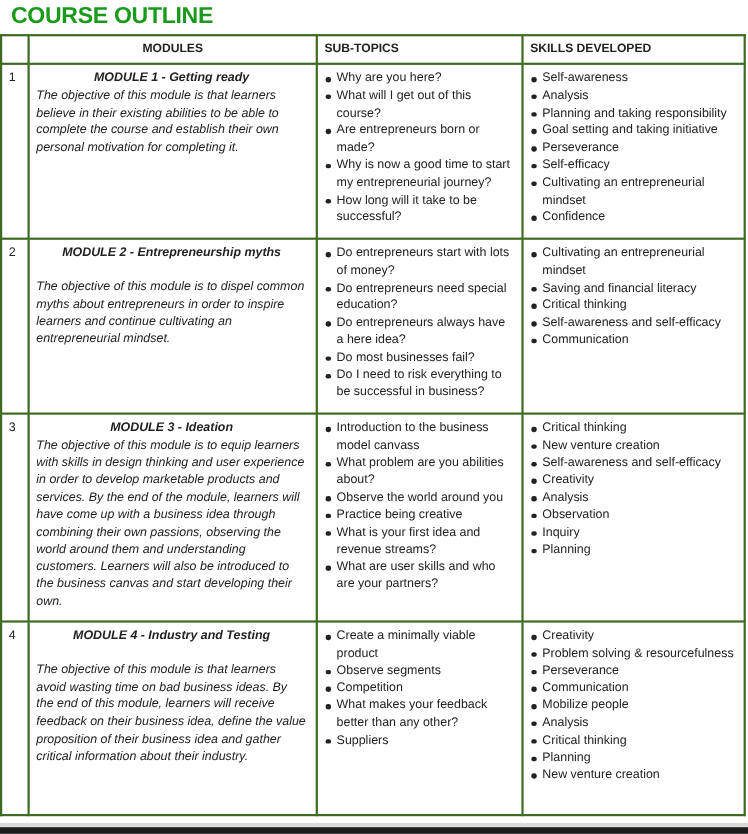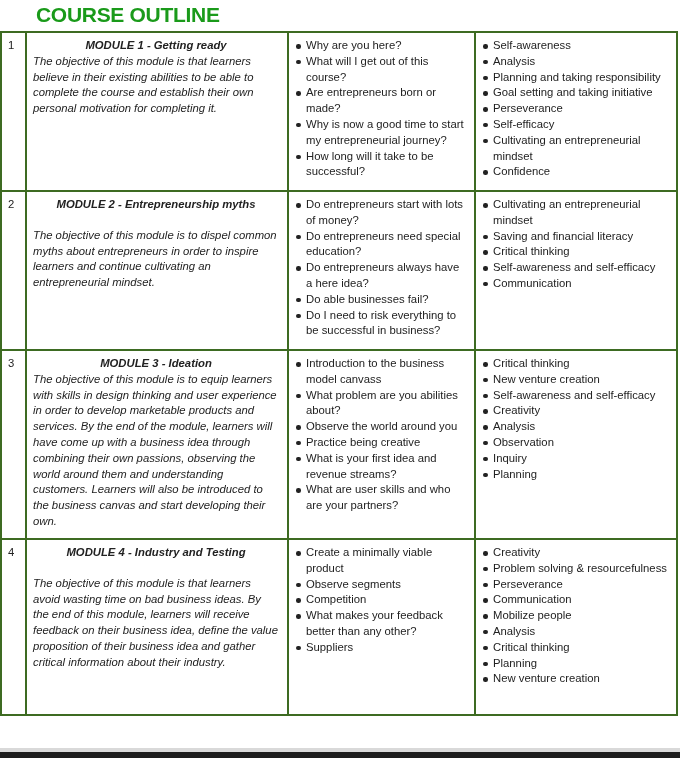--- a/index.html
+++ b/index.html
@@ -3,21 +3,21 @@
 <meta charset="utf-8">
 <style>
   html, body { margin:0; padding:0; }
   body {
     width:680px; height:758px; overflow:hidden; position:relative;
     background:#ffffff;
     font-family:"Liberation Sans", sans-serif;
     color:#222;
   }
   .title {
-    position:absolute; left:36px; top:3px;
+    position:absolute; left:10px; top:3px;
     font-size:21px; font-weight:bold; color:#1a9a1a;
     letter-spacing:-0.3px;
   }
   .tbl {
     position:absolute; left:0; top:31px; width:676px;
     border-collapse:collapse; table-layout:fixed;
   }
   .tbl td, .tbl th {
     border:2.5px solid #3d6b22; vertical-align:top;
     font-size:11.3px; line-height:15.8px; color:#222;
@@ -55,20 +55,26 @@
 <div class="title">COURSE OUTLINE</div>
 
 <table class="tbl">
   <colgroup>
     <col style="width:25px">
     <col style="width:262px">
     <col style="width:187px">
     <col style="width:202px">
   </colgroup>
   <tbody>
+      <tr>
+    <th></th>
+    <th class="mod">MODULES</th>
+    <th>SUB-TOPICS</th>
+    <th>SKILLS DEVELOPED</th>
+  </tr>
 
   <tr class="r1">
     <td class="num">1</td>
     <td class="modcell">
       <div class="modtitle">MODULE 1 - Getting ready</div>
       <div>The objective of this module is that learners believe in their existing abilities to be able to complete the course and establish their own personal motivation for completing it.</div>
     </td>
     <td class="cell">
           <ul>
             <li>Why are you here?</li>
@@ -96,21 +102,21 @@
     <td class="num">2</td>
     <td class="modcell">
       <div class="modtitle gap">MODULE 2 - Entrepreneurship myths</div>
       <div>The objective of this module is to dispel common myths about entrepreneurs in order to inspire learners and continue cultivating an entrepreneurial mindset.</div>
     </td>
     <td class="cell">
           <ul>
             <li>Do entrepreneurs start with lots of money?</li>
             <li>Do entrepreneurs need special education?</li>
             <li>Do entrepreneurs always have a here idea?</li>
-            <li>Do able businesses fail?</li>
+            <li>Do most businesses fail?</li>
             <li>Do I need to risk everything to be successful in business?</li>
           </ul>
         </td>
     <td class="cell">
           <ul>
             <li>Cultivating an entrepreneurial mindset</li>
             <li>Saving and financial literacy</li>
             <li>Critical thinking</li>
             <li>Self-awareness and self-efficacy</li>
             <li>Communication</li>

